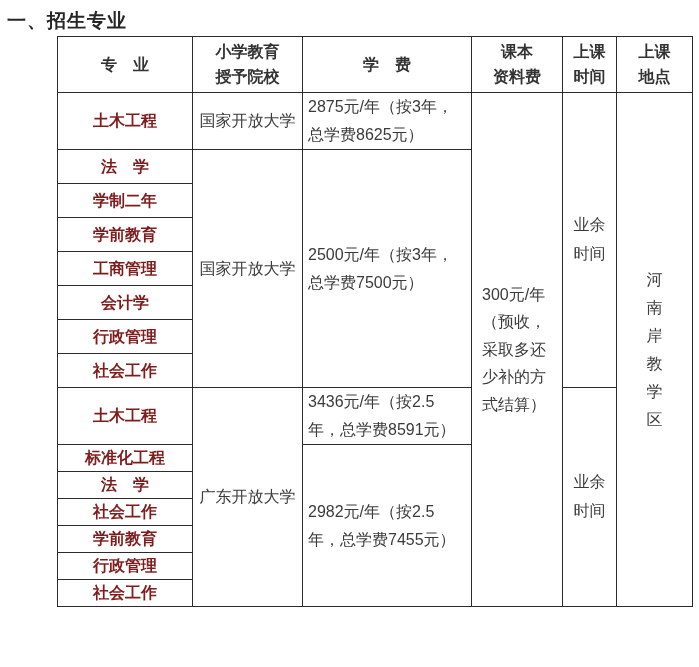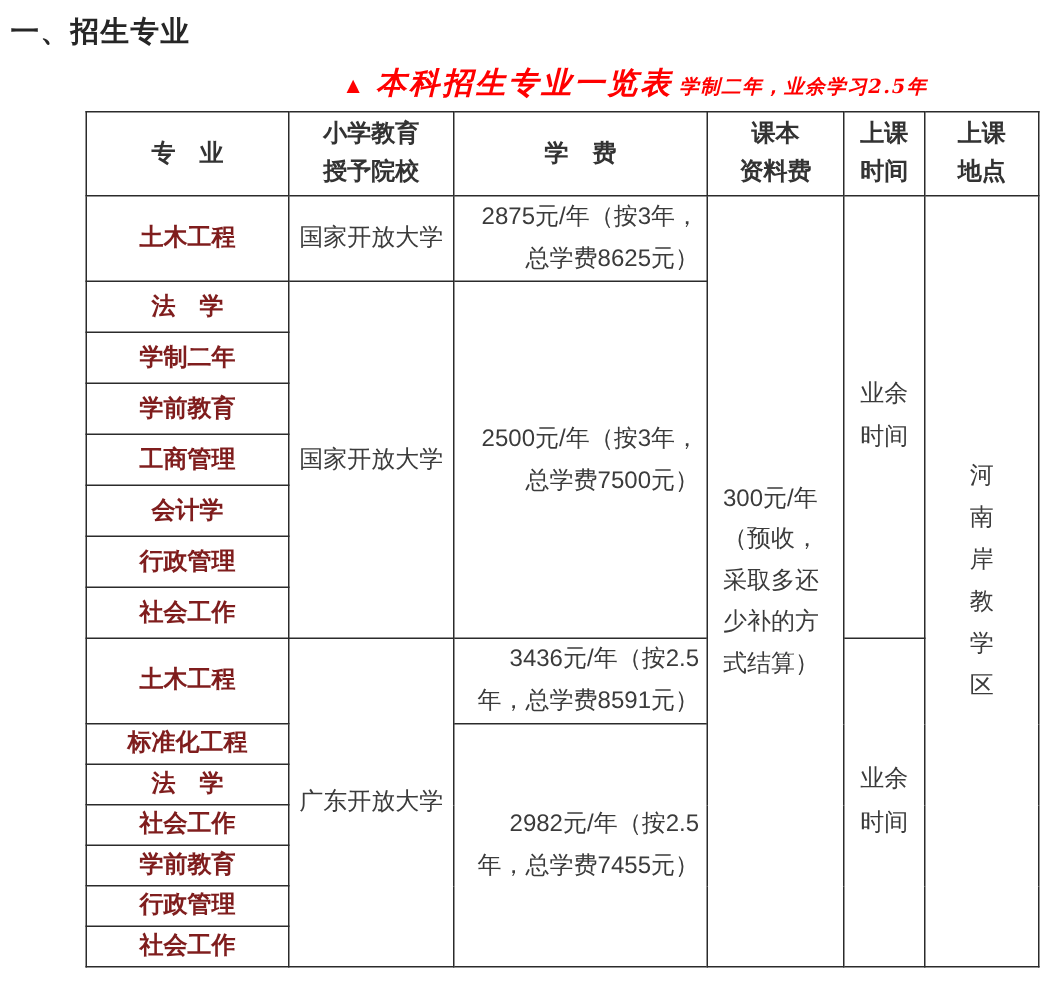--- a/index.html
+++ b/index.html
@@ -71,21 +71,21 @@
 
   td.major-cell {
     font-weight: bold;
     color: #7f1d1d;
   }
 
   .fee {
     width: 158px;
     margin: 0 auto;
     line-height: 1.75;
-    text-align: right;
+    text-align: left;
   }
   .note {
     width: 70px;
     margin: 14px auto;
     text-align: left;
     line-height: 1.72;
   }
   .narrow2 {
     width: 2em;
     margin: 0 auto;
@@ -107,23 +107,20 @@
   tr.h-tall2   { height: 55px; }
   tr.h-short   { height: 27px; }
 </style>
 </head>
 <body>
 
 <div class="page">
 
   <h1 class="section-title">一、招生专业</h1>
 
-  <div class="caption">
-    <span class="tri">▲</span><span class="cap-title">本科招生专业一览表</span><span class="cap-sub">学制二年，业余学习2.5年</span>
-  </div>
 
   <table class="admission">
     <colgroup>
       <col style="width:135px">
       <col style="width:110px">
       <col style="width:169px">
       <col style="width:91px">
       <col style="width:54px">
       <col style="width:76px">
     </colgroup>

